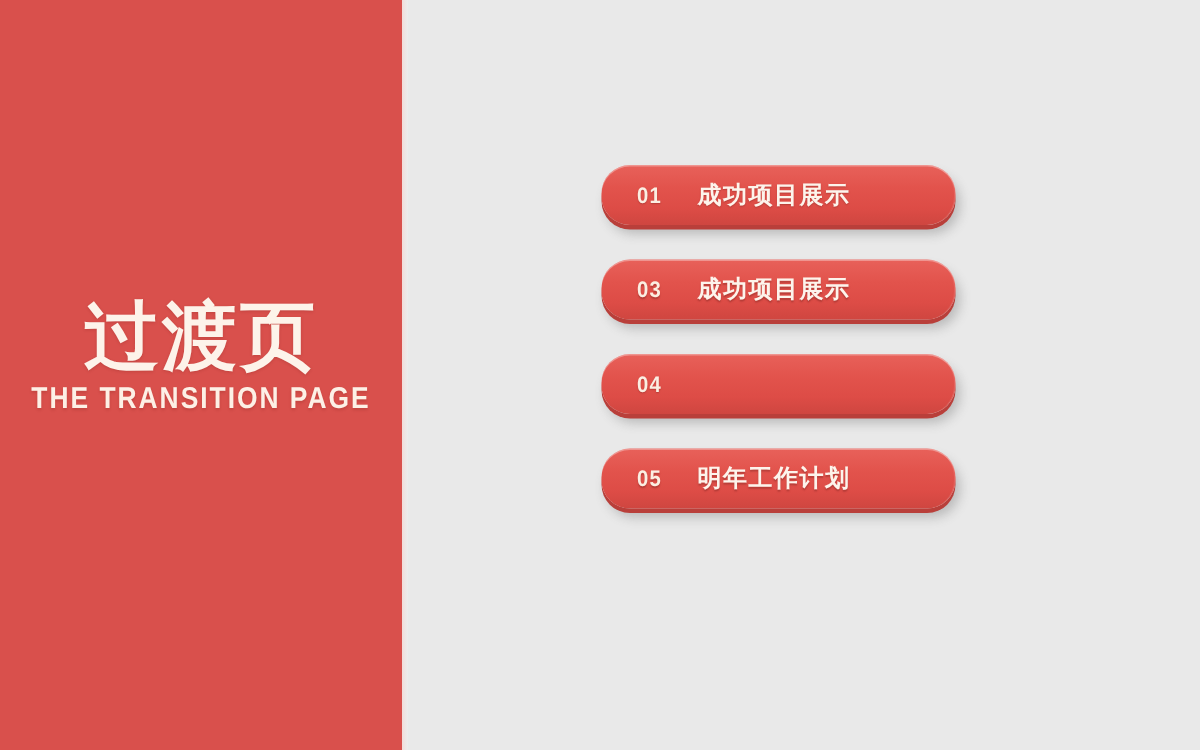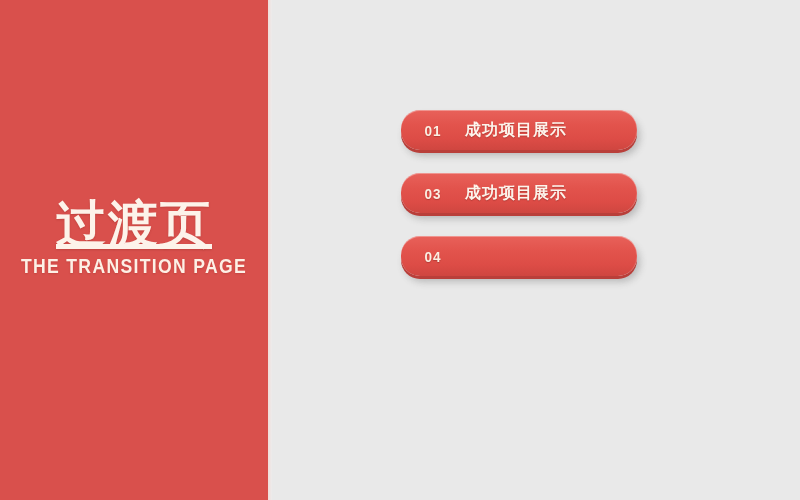--- a/index.html
+++ b/index.html
@@ -43,21 +43,20 @@
     text-align: center;
   }
   #main-title {
     font-size: 50px;
     line-height: 56px;
     font-weight: bold;
     color: #fdf3ea;
     letter-spacing: 2px;
     font-family: "DejaVu Sans", "Liberation Sans", sans-serif;
     text-shadow: 0 1px 2px rgba(120, 30, 28, 0.25);
-    text-decoration: underline;
   }
   #sub-title {
     margin-top: 2px;
     font-size: 20px;
     line-height: 24px;
     font-weight: bold;
     color: #fdf0e6;
     letter-spacing: 1.5px;
     font-family: "Liberation Sans Narrow", "Liberation Sans", sans-serif;
     transform: scaleX(0.88);
@@ -172,17 +171,21 @@
 
     <div class="menu-item">
       <span class="menu-num">03</span>
       <span class="menu-label">成功项目展示</span>
     </div>
 
     <div class="menu-item">
       <span class="menu-num">04</span>
     </div>
 
+    <div class="menu-item">
+      <span class="menu-num">05</span>
+      <span class="menu-label">明年工作计划</span>
+    </div>
 
   </div>
 
 
 </div>
 
 </body></html>

